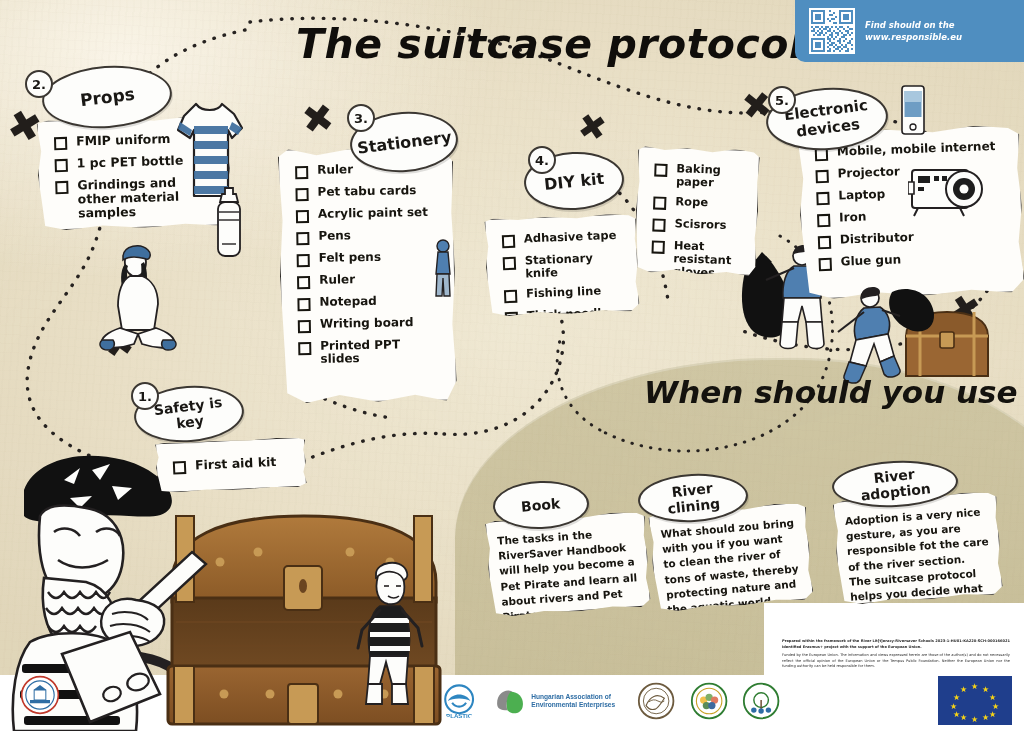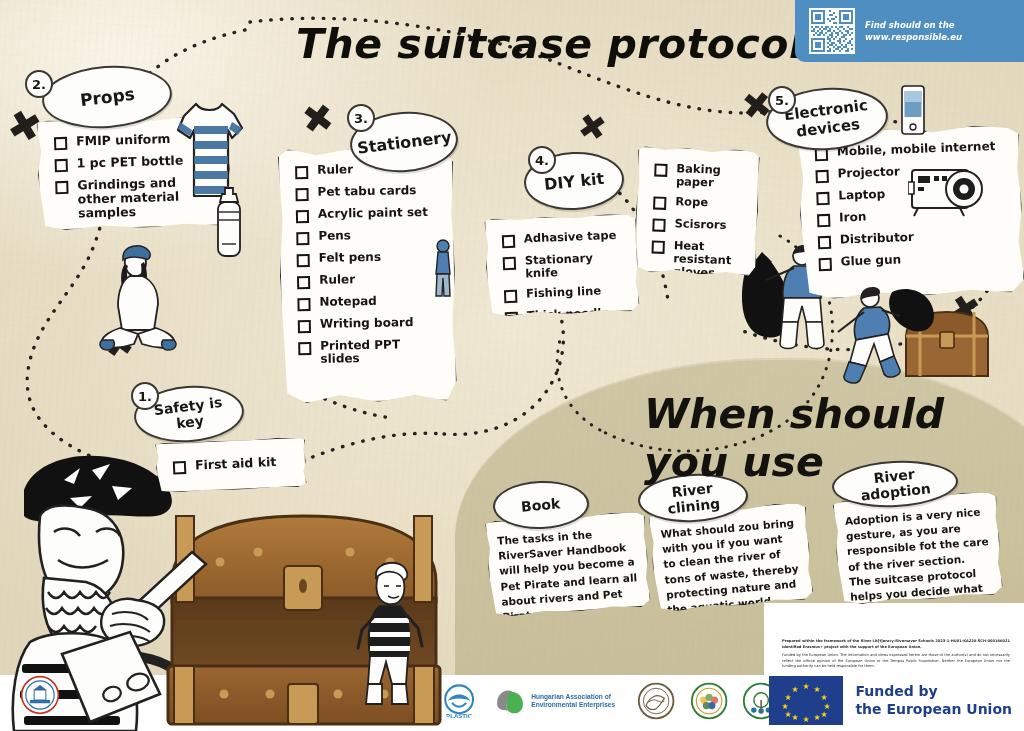--- a/index.html
+++ b/index.html
@@ -118,23 +118,23 @@
   
   #title {
     position: absolute; left: 296px; top: 20px;
     font-family: "DejaVu Sans", sans-serif;
     font-size: 41px; font-weight: bold; font-style: italic;
     color: #100e0b;
     letter-spacing: .5px;
     z-index: 8;
   }
   #q1 {
-    position: absolute; left: 644px; top: 390px;
-    font-family: "DejaVu Sans", sans-serif;
-    font-size: 41px; font-weight: bold; font-style: italic;
+    position: absolute; left: 644px; top: 374px;
+    font-family: "DejaVu Sans", sans-serif;
+    font-size: 31px; font-weight: bold; font-style: italic;
     color: #14120e; z-index: 8;
   }
   #q2 {
     position: absolute; left: 662px; top: 425px;
     font-family: "DejaVu Sans", sans-serif;
     font-size: 18px; font-weight: bold; font-style: italic;
     color: #14120e; z-index: 8;
   }
 
   
@@ -803,19 +803,15 @@
       <span class="star" style="left:54px; top:27px;">★</span>
       <span class="star" style="left:51px; top:35px;">★</span>
       <span class="star" style="left:44px; top:38px;">★</span>
       <span class="star" style="left:33px; top:40px;">★</span>
       <span class="star" style="left:22px; top:38px;">★</span>
       <span class="star" style="left:15px; top:35px;">★</span>
       <span class="star" style="left:12px; top:27px;">★</span>
       <span class="star" style="left:15px; top:18px;">★</span>
       <span class="star" style="left:22px; top:10px;">★</span>
     </div>
-    <div class="eutxt">
-      <div>Funded by</div>
-      <div>the European Union</div>
-    </div>
   </div>
 
 </div>
 
 </body></html>

